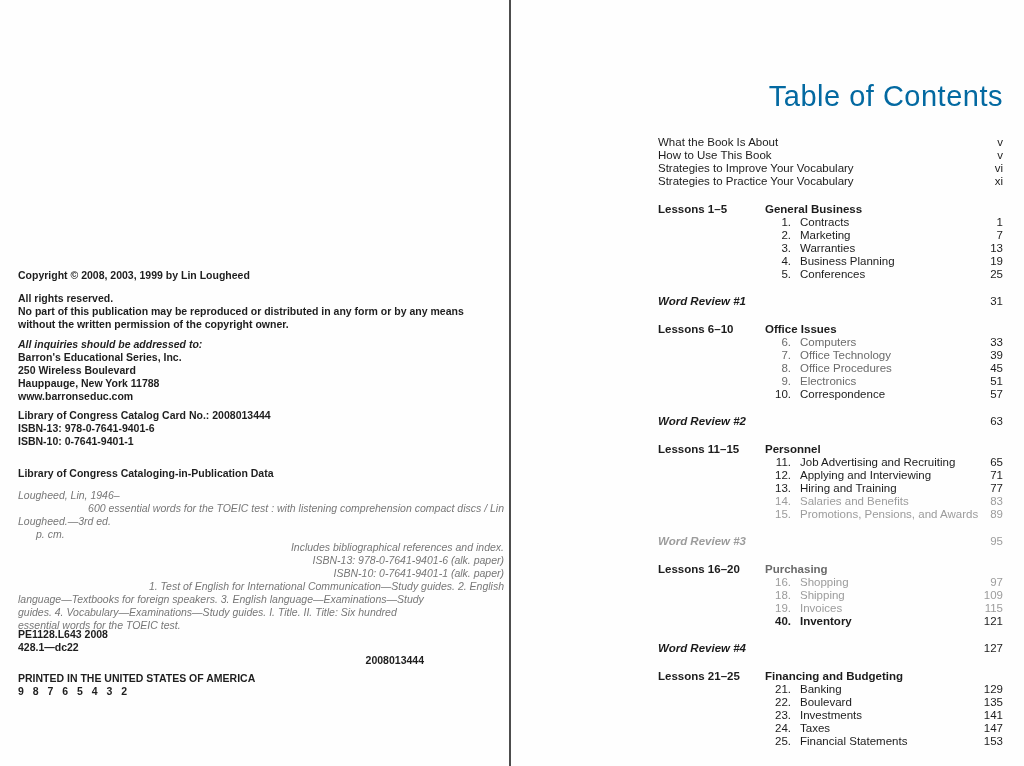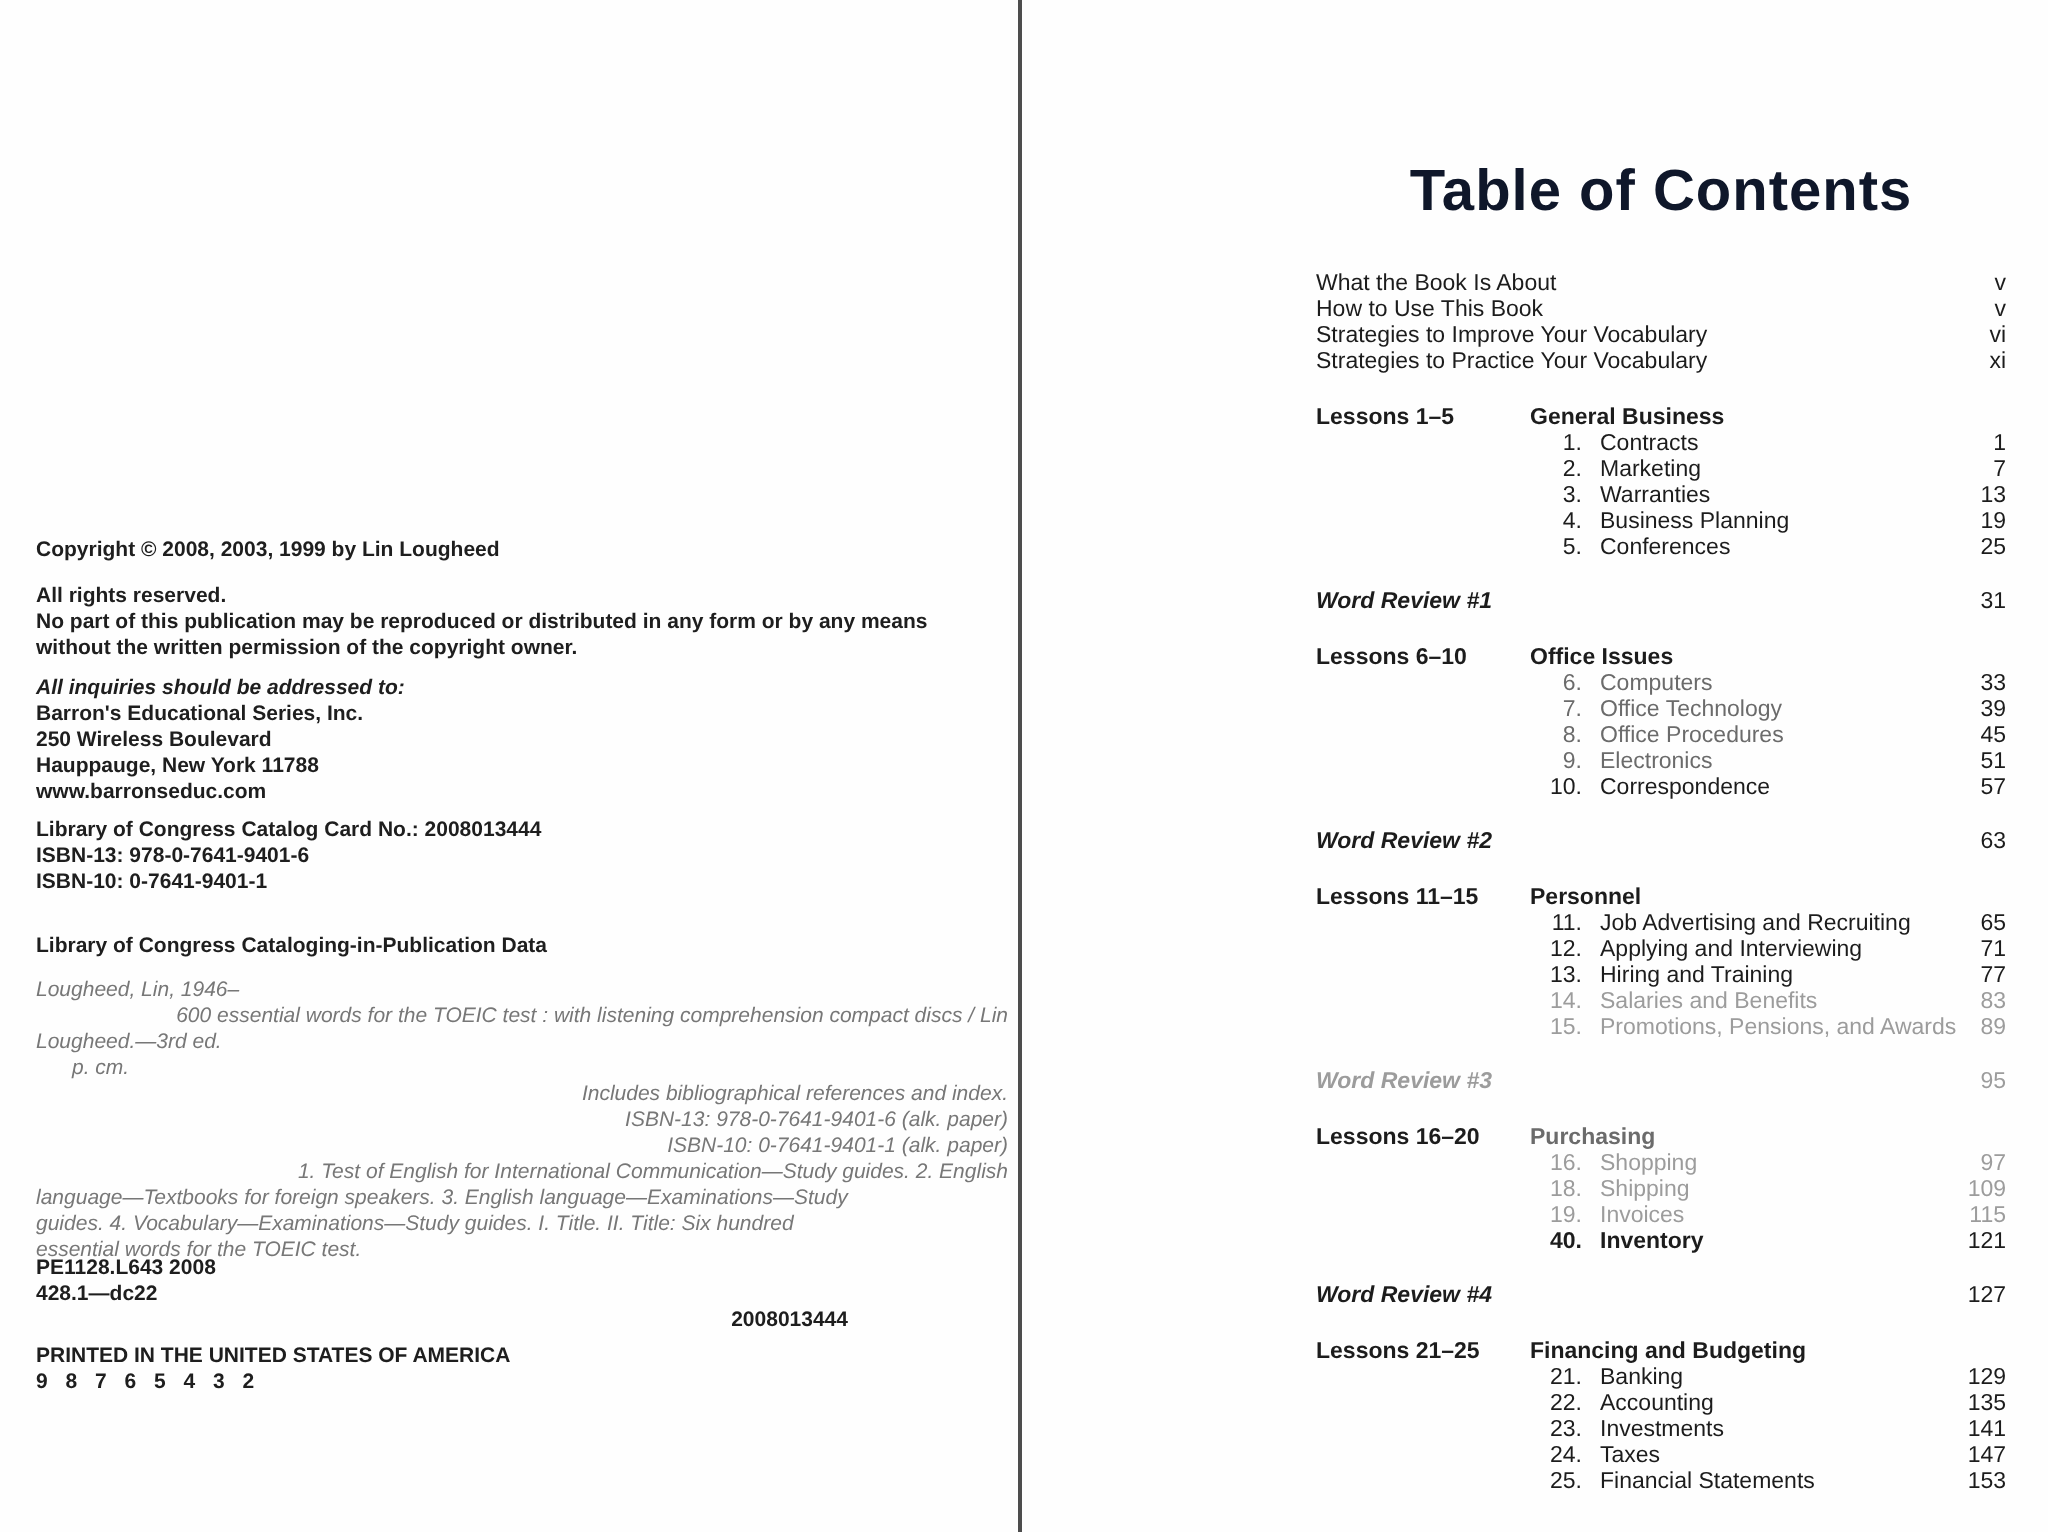--- a/index.html
+++ b/index.html
@@ -11,22 +11,22 @@
   .lp-block{position:absolute;left:18px;width:486px;font-size:10.5px;line-height:13px;color:#1e1e1e;font-weight:bold;}
   .lp-block .line{white-space:nowrap;height:13px;}
   .italic{font-style:italic;}
   .cip-block{font-weight:normal;color:#777777;}
   .ind1{padding-left:8px;text-align:right;}
   .ind2{padding-left:18px;}
   .right-align{text-align:right;}
   .tracked{letter-spacing:3px;}
 
   
-  .toc-title{position:absolute;left:658px;top:80px;width:345px;text-align:center;
-             font-size:29px;font-weight:bold;color:#0f172a;letter-spacing:0.5px;white-space:nowrap;}
+  .toc-title{position:absolute;left:658px;top:80px;width:345px;text-align:right;
+             font-size:29px;font-weight:normal;color:#0369a1;letter-spacing:0.5px;white-space:nowrap;}
   .toc-col{position:absolute;left:658px;top:136px;width:345px;font-size:11.5px;line-height:13px;color:#1c1c1c;}
   .row{display:flex;height:13px;align-items:baseline;}
   .grow{flex:1;}
   .pg{text-align:right;white-space:nowrap;}
   .sec-header{font-weight:bold;margin-top:15px;}
   .sec-lessons{width:107px;white-space:nowrap;}
   .item-num{width:133px;text-align:right;white-space:nowrap;}
   .item-title{margin-left:9px;white-space:nowrap;}
   .wr{margin-top:14px;margin-bottom:14px;}
   .wr-label{font-weight:bold;font-style:italic;white-space:nowrap;}
@@ -286,21 +286,21 @@
         <span>Financing and Budgeting</span>
       </div>
       <div class="row">
         <span class="item-num">21.</span>
         <span class="item-title">Banking</span>
         <span class="grow"></span>
         <span class="pg">129</span>
       </div>
       <div class="row">
         <span class="item-num">22.</span>
-        <span class="item-title">Accounting</span>
+        <span class="item-title">Boulevard</span>
         <span class="grow"></span>
         <span class="pg">135</span>
       </div>
       <div class="row">
         <span class="item-num">23.</span>
         <span class="item-title">Investments</span>
         <span class="grow"></span>
         <span class="pg">141</span>
       </div>
       <div class="row">

